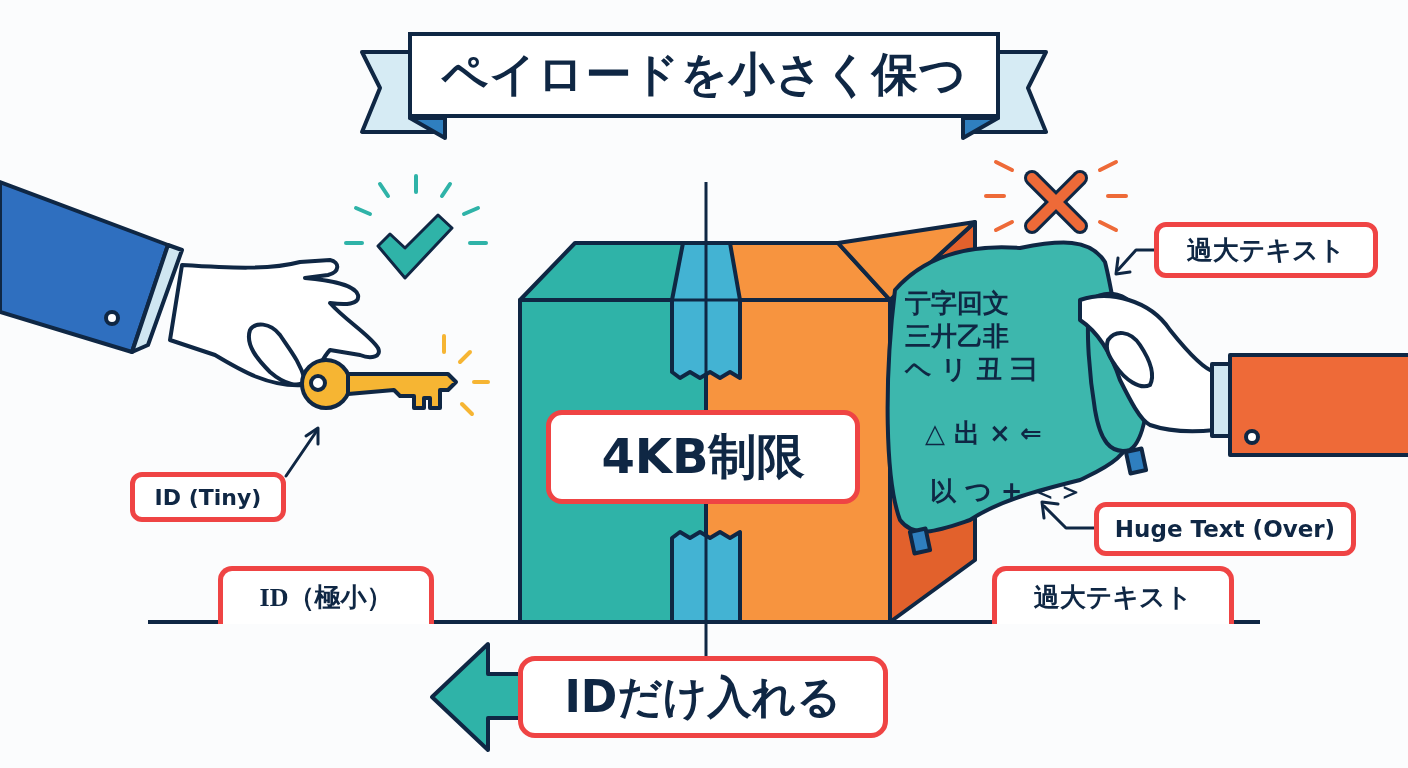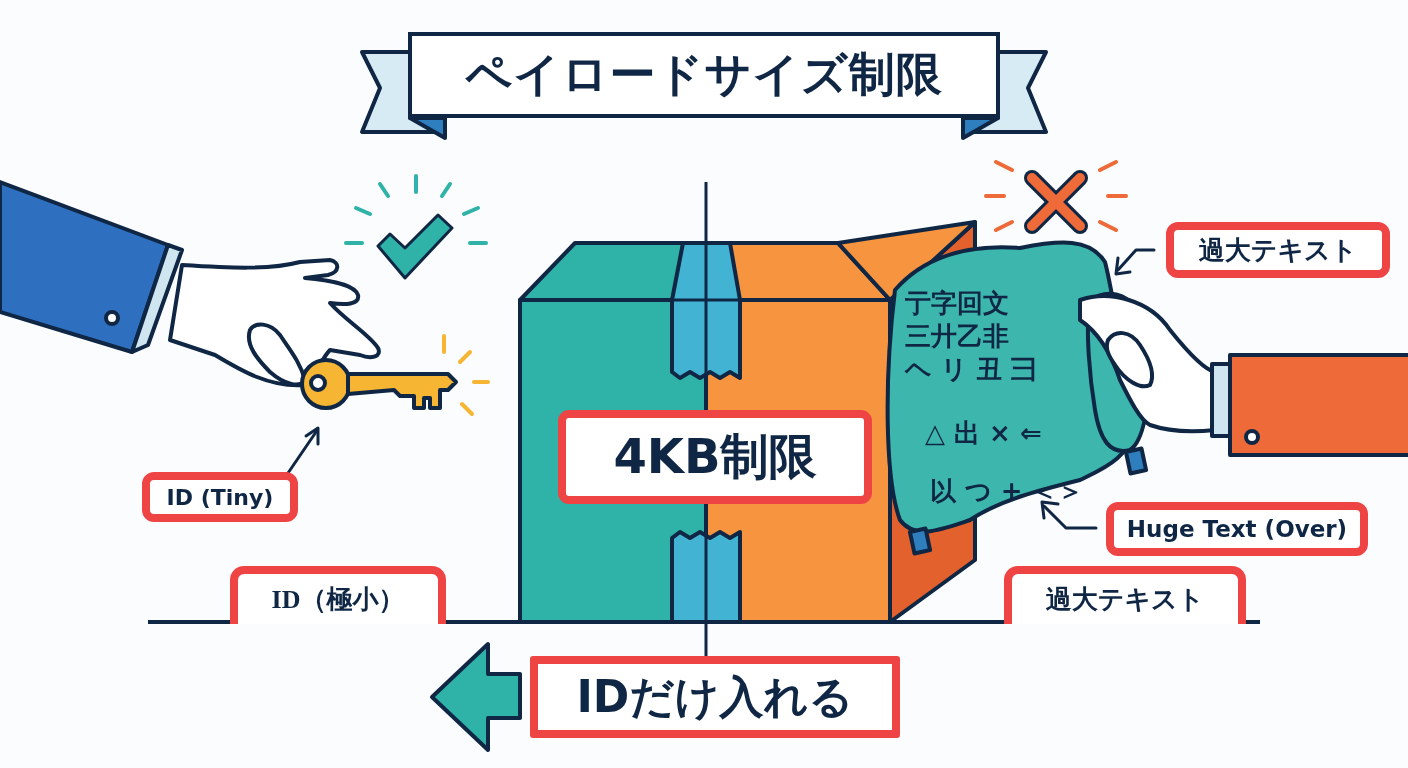--- a/index.html
+++ b/index.html
@@ -8,28 +8,27 @@
     background: #fbfcfd;
     font-family: "DejaVu Sans", "Liberation Sans", sans-serif;
     color: #0f2744;
     position: relative;
   }
   .stage { position: absolute; inset: 0; }
   svg.art { position: absolute; left: 0; top: 0; }
   .label {
     position: absolute;
     background: #ffffff;
-    border: 8px solid #ef4444;
+    border: 5px solid #ef4444;
     border-radius: 12px;
     font-weight: bold;
     color: #0f2744;
     display: flex; align-items: center; justify-content: center;
     box-sizing: border-box;
     white-space: nowrap;
-    margin-left: 12px;
   }
   .title-banner {
     position: absolute; left: 408px; top: 32px; width: 592px; height: 86px;
     background: #ffffff; border: 4px solid #0f2744; box-sizing: border-box;
     display: flex; align-items: center; justify-content: center;
     font-size: 46px; font-weight: bold; letter-spacing: 1px;
   }
   .subtitle {
     position: absolute; left: 470px; top: 134px; width: 470px; text-align: center;
     font-size: 26px; font-weight: bold;
@@ -149,41 +148,41 @@
       <path d="M1096,528 L1066,528 L1044,506"></path>
       <path d="M1044,518 L1042,502 L1058,504"></path>
     </g>
 
     <g stroke="#0f2744" stroke-width="4" stroke-linejoin="round">
       <polygon points="432,697 488,644 488,674 520,674 520,718 488,718 488,750" fill="#2fb3a8"></polygon>
     </g>
   </svg>
 
   <div class="title-banner">
-    <span>ペイロードサイズ制限</span>
+    <span>ペイロードを小さく保つ</span>
   </div>
 
-  <div class="label" style="left:546px; top:410px; width:314px; height:94px; font-size:48px; border-radius:11px;">
+  <div class="label" style="left:546px; top:410px; width:314px; height:94px; font-size:48px; border-radius:16px;">
     <span>4KB制限</span>
   </div>
 
   <div class="label" style="left:130px; top:472px; width:156px; height:50px; font-size:22px;">
     <span>ID (Tiny)</span>
   </div>
   <div class="label" style="left:218px; top:566px; width:216px; height:58px; font-size:26px; border-bottom:none; border-radius:14px 14px 0 0;font-family:Liberation Serif, serif;">
     <span>ID（極小）</span>
   </div>
 
   <div class="label" style="left:1154px; top:222px; width:224px; height:56px; font-size:26px;">
     <span>過大テキスト</span>
   </div>
   <div class="label" style="left:1094px; top:502px; width:262px; height:54px; font-size:23px;">
     <span>Huge Text (Over)</span>
   </div>
   <div class="label" style="left:992px; top:566px; width:242px; height:58px; font-size:26px; border-bottom:none; border-radius:14px 14px 0 0;">
     <span>過大テキスト</span>
   </div>
 
-  <div class="label" style="left:518px; top:656px; width:370px; height:82px; font-size:44px; border-radius:3px;">
+  <div class="label" style="left:518px; top:656px; width:370px; height:82px; font-size:44px; border-radius:17px;">
     <span>IDだけ入れる</span>
   </div>
 
 </div>
 
 </body></html>

